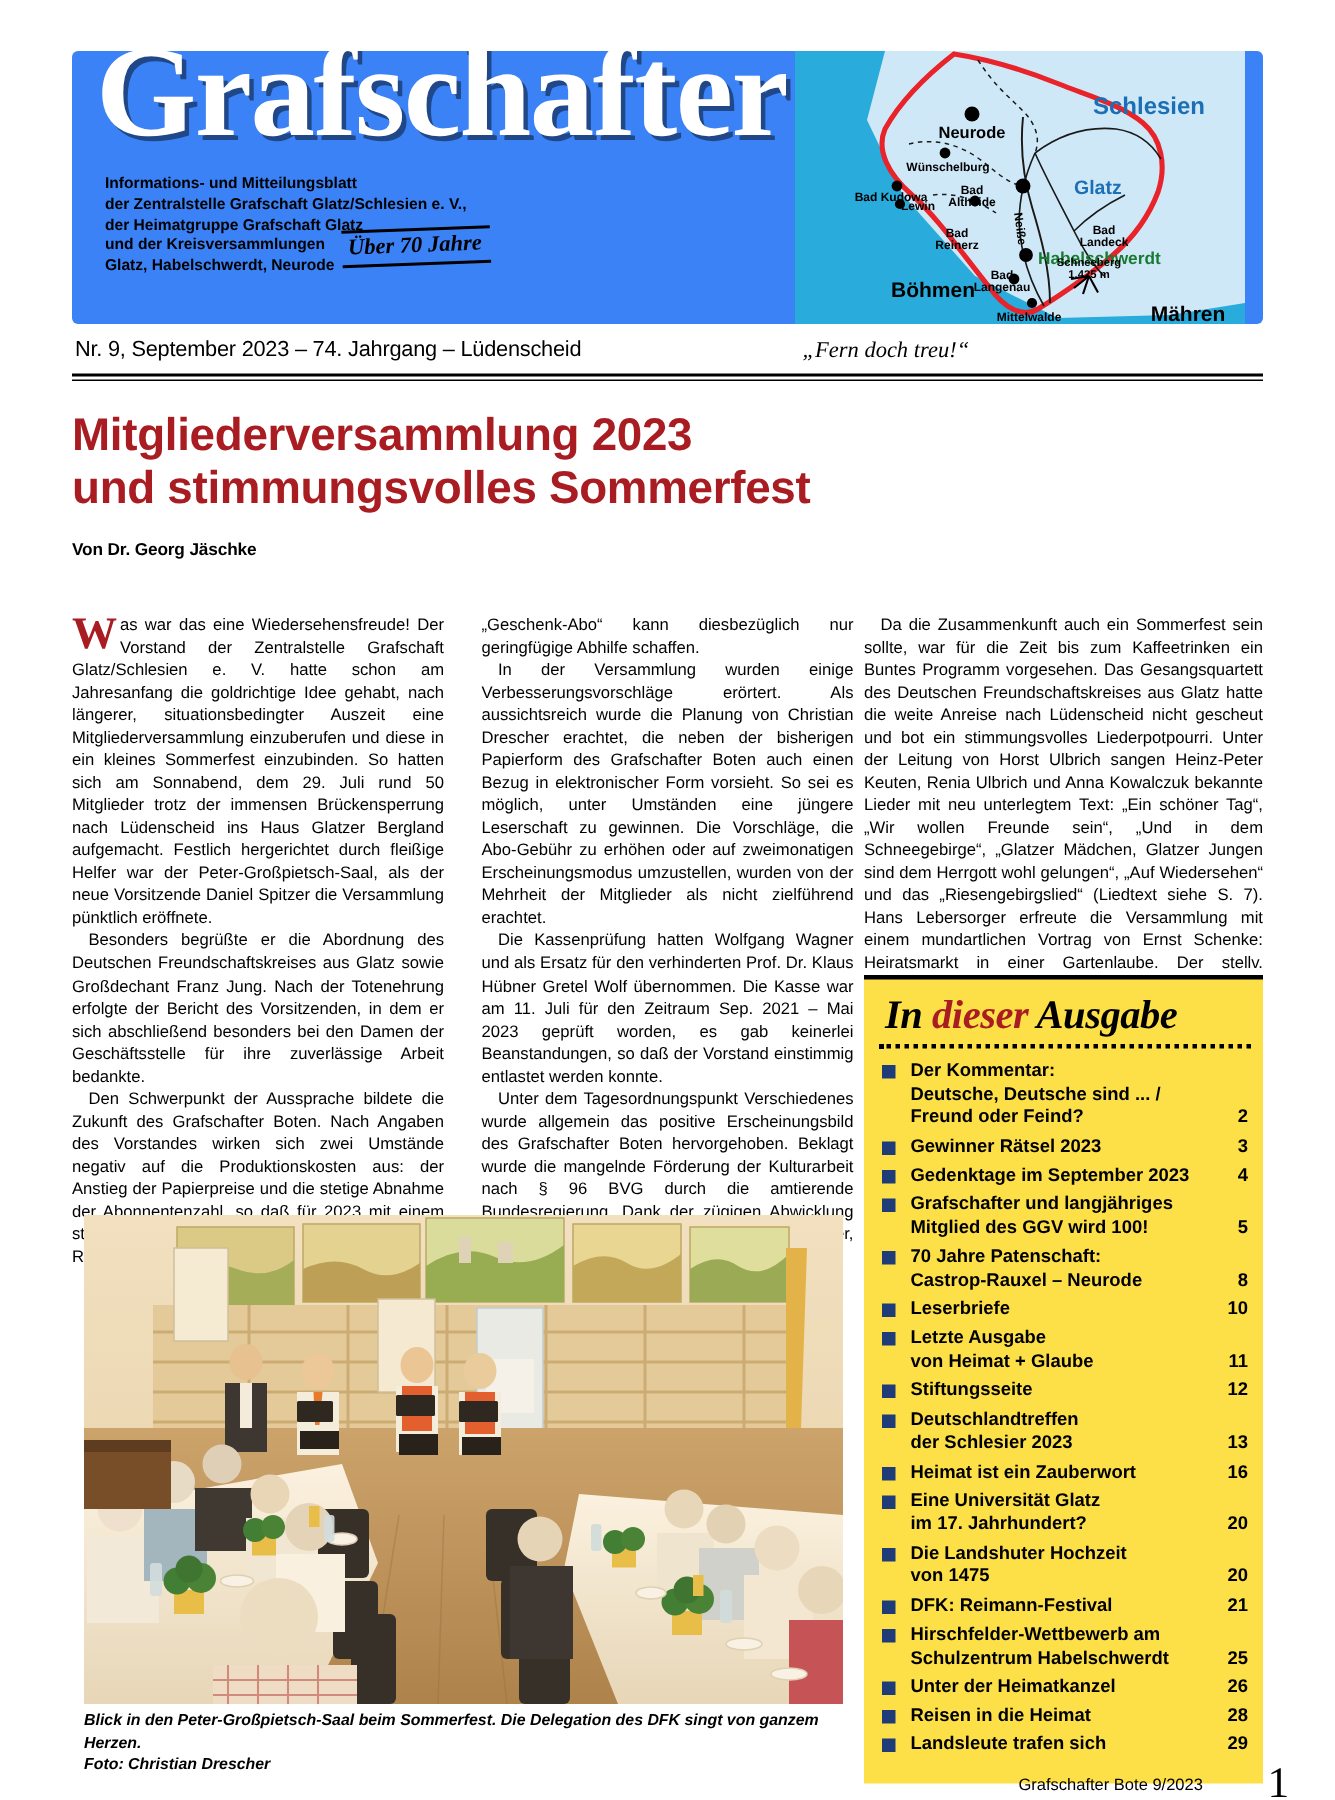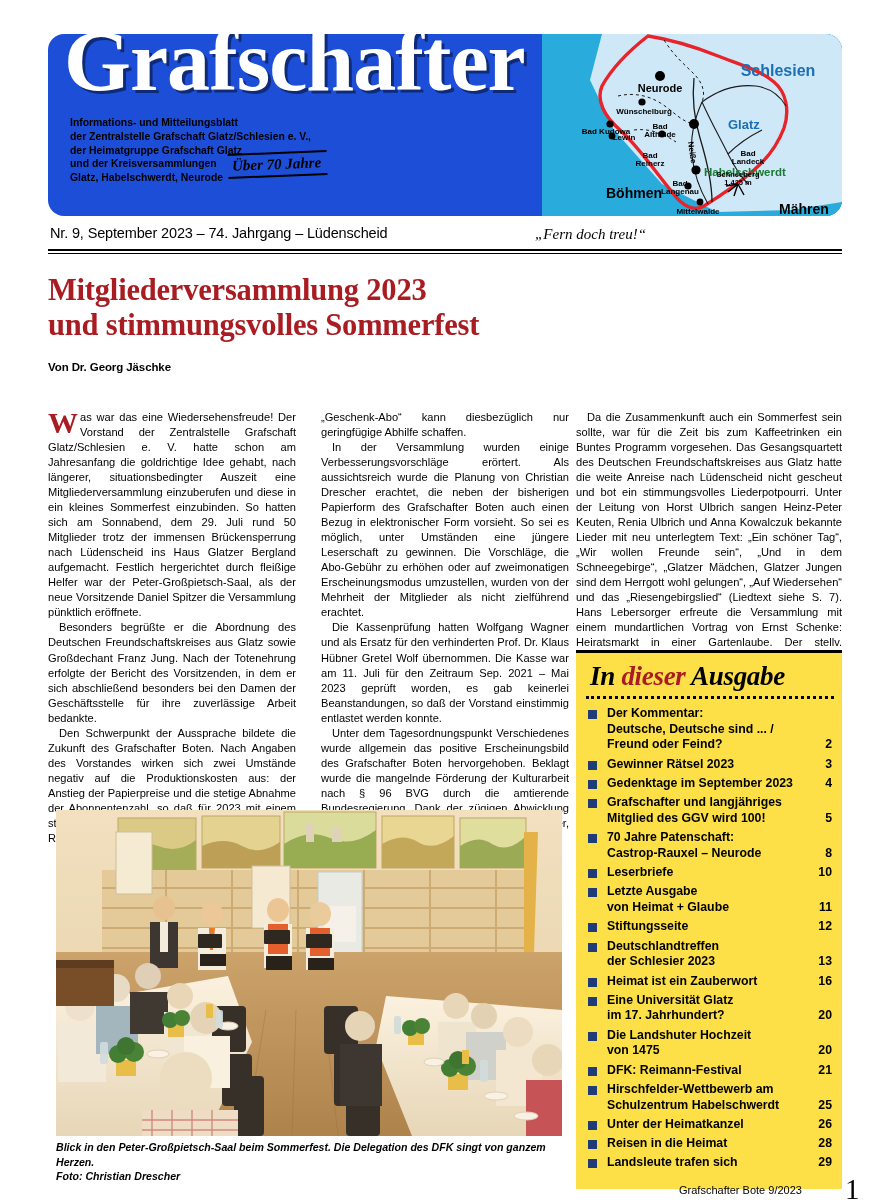--- a/index.html
+++ b/index.html
@@ -22,22 +22,22 @@
     height: 1200px;
     box-sizing: border-box;
     padding: 0 48px;
   }
 
   
   .masthead {
     position: relative;
     margin-top: 34px;
     height: 182px;
-    background: #1d4ed8;
-    border-radius: 16px;
+    background: #3b82f6;
+    border-radius: 4px;
     overflow: hidden;
   }
   .masthead-title {
     position: absolute;
     left: 16px;
     top: -14px;
     font-family: "Liberation Serif", serif;
     font-weight: bold;
     font-size: 86px;
     line-height: 0.96;
@@ -82,21 +82,21 @@
     position: absolute;
     left: 508px;
     top: 128px;
     width: 58px;
     height: 72px;
   }
 
   
   .mapwrap {
     position: absolute;
-    right: 0;
+    right: 12px;
     top: 0;
     width: 300px;
     height: 180px;
   }
 
   
   .dateline {
     position: relative;
     margin-top: 9px;
     height: 26px;
@@ -125,21 +125,21 @@
     top: 24px;
     border-top: 2.4px solid #000;
     border-bottom: 1px solid #000;
     height: 2px;
   }
 
   
   .headline {
     margin-top: 22px;
     width: 505px;
-    font-family: Liberation Serif, serif;
+    font-family: Liberation Sans, sans-serif;
     font-weight: bold;
     font-size: 30.5px;
     line-height: 1.16;
     color: #a81c22;
     letter-spacing: -0.2px;
   }
   .byline {
     margin-top: 17px;
     width: 505px;
     font-size: 11.5px;

